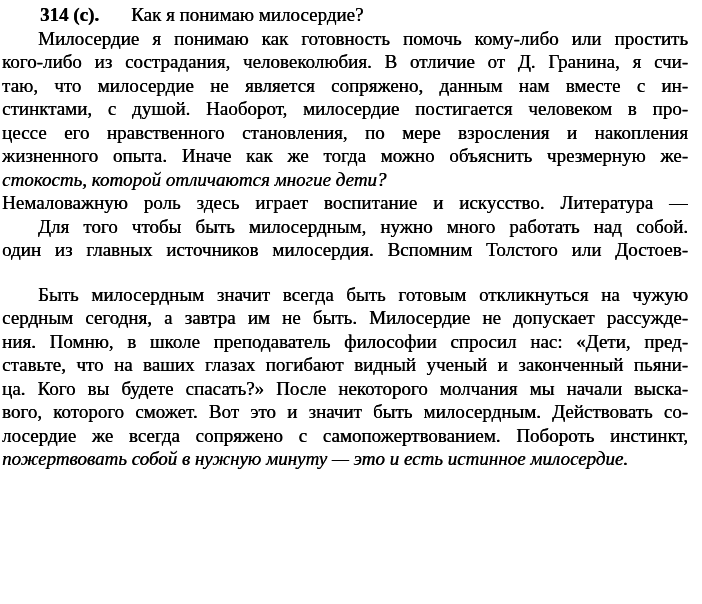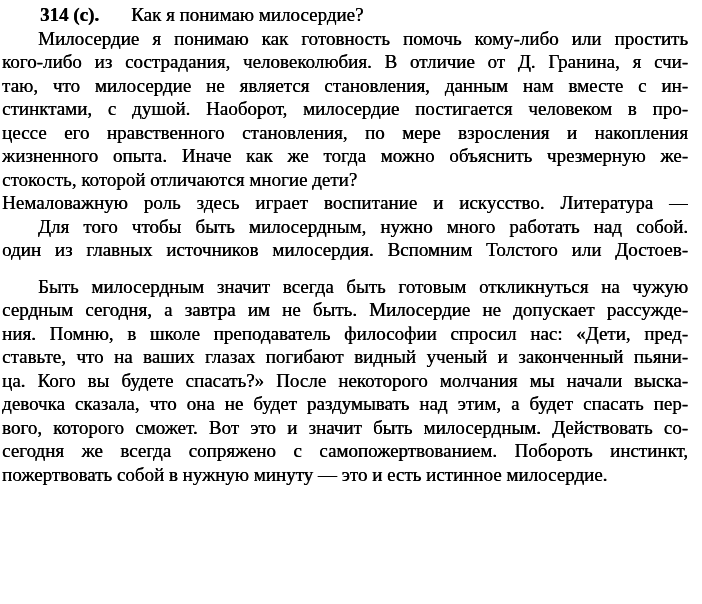--- a/index.html
+++ b/index.html
@@ -29,64 +29,64 @@
     white-space: nowrap;
   }
   .exercise-number {
     font-weight: bold;
   }
   .essay-title {
     margin-left: 32px;
   }
   .paragraph { }
   .paragraph.gap-before {
-    margin-top: 13px;
+    margin-top: 21px;
   }
   .line {
     text-align: justify;
     text-align-last: justify;
     text-justify: inter-word;
     overflow: hidden;
     white-space: normal;
   }
   .line.last {
     text-align: center;
     text-align-last: left;
+    font-style: italic;
   }
   .line.indent {
     text-indent: 36px;
   }
 </style>
 </head>
 <body>
 
 <div class="page">
   <div class="title-line">
     <span class="exercise-number">314 (с).</span><span class="essay-title">Как я понимаю милосердие?</span>
   </div>
   <div>
       <div class="paragraph">
         <div class="line indent">Милосердие я понимаю как готовность помочь кому-либо или простить</div>
         <div class="line">кого-либо из сострадания, человеколюбия. В отличие от Д. Гранина, я счи-</div>
-        <div class="line">таю, что милосердие не является становления, данным нам вместе с ин-</div>
+        <div class="line">таю, что милосердие не является сопряжено, данным нам вместе с ин-</div>
         <div class="line">стинктами, с душой. Наоборот, милосердие постигается человеком в про-</div>
         <div class="line">цессе его нравственного становления, по мере взросления и накопления</div>
         <div class="line">жизненного опыта. Иначе как же тогда можно объяснить чрезмерную же-</div>
         <div class="line last">стокость, которой отличаются многие дети?</div>
       </div>
       <div class="paragraph">
         <div class="line">Немаловажную роль здесь играет воспитание и искусство. Литература —</div>
         <div class="line indent">Для того чтобы быть милосердным, нужно много работать над собой.</div>
         <div class="line">один из главных источников милосердия. Вспомним Толстого или Достоев-</div>
       </div>
       <div class="paragraph gap-before">
         <div class="line indent">Быть милосердным значит всегда быть готовым откликнуться на чужую</div>
         <div class="line">сердным сегодня, а завтра им не быть. Милосердие не допускает рассужде-</div>
         <div class="line">ния. Помню, в школе преподаватель философии спросил нас: «Дети, пред-</div>
         <div class="line">ставьте, что на ваших глазах погибают видный ученый и законченный пьяни-</div>
         <div class="line">ца. Кого вы будете спасать?» После некоторого молчания мы начали выска-</div>
-        <div class="line">девочка сказала, что она не будет раздумывать над этим, а будет спасать пер-</div>
         <div class="line">вого, которого сможет. Вот это и значит быть милосердным. Действовать со-</div>
-        <div class="line">сегодня же всегда сопряжено с самопожертвованием. Побороть инстинкт,</div>
+        <div class="line">лосердие же всегда сопряжено с самопожертвованием. Побороть инстинкт,</div>
         <div class="line last">пожертвовать собой в нужную минуту — это и есть истинное милосердие.</div>
       </div>
     </div>
 </div>
 
 </body></html>

